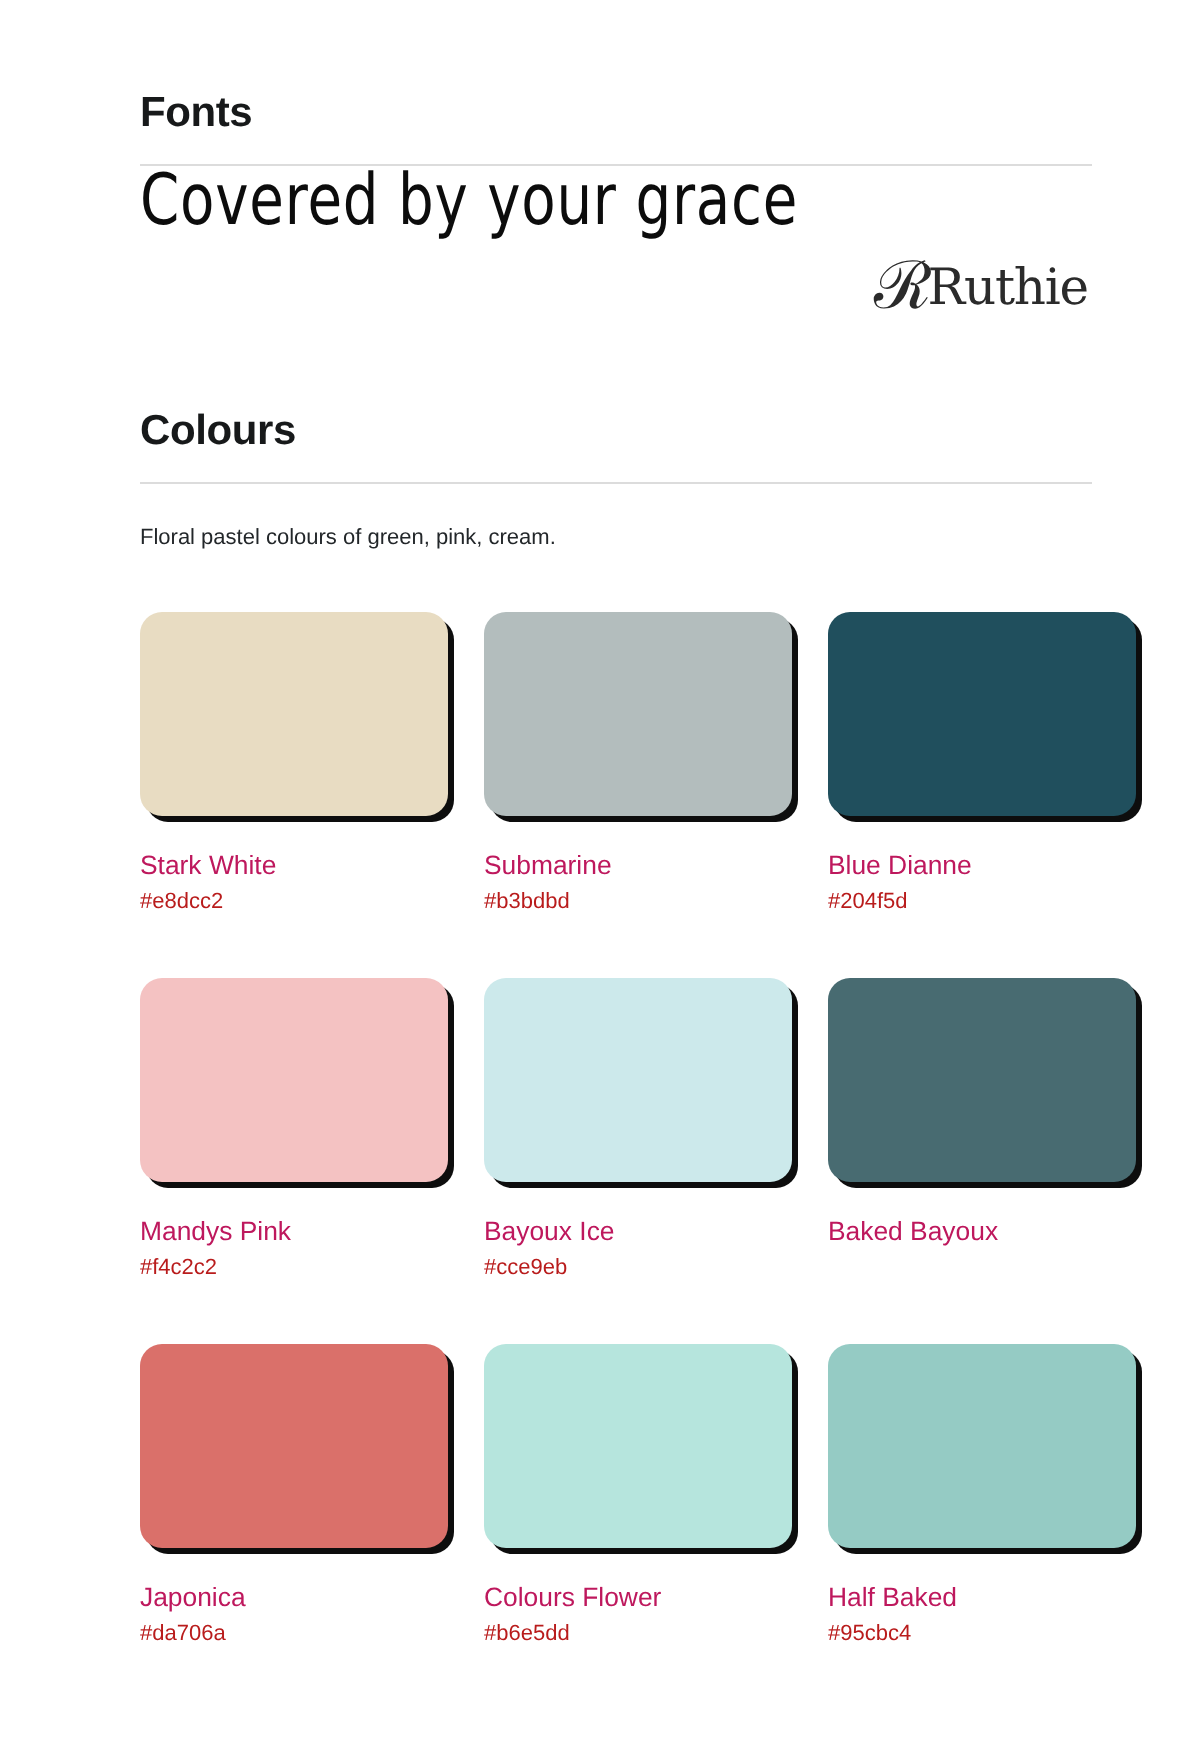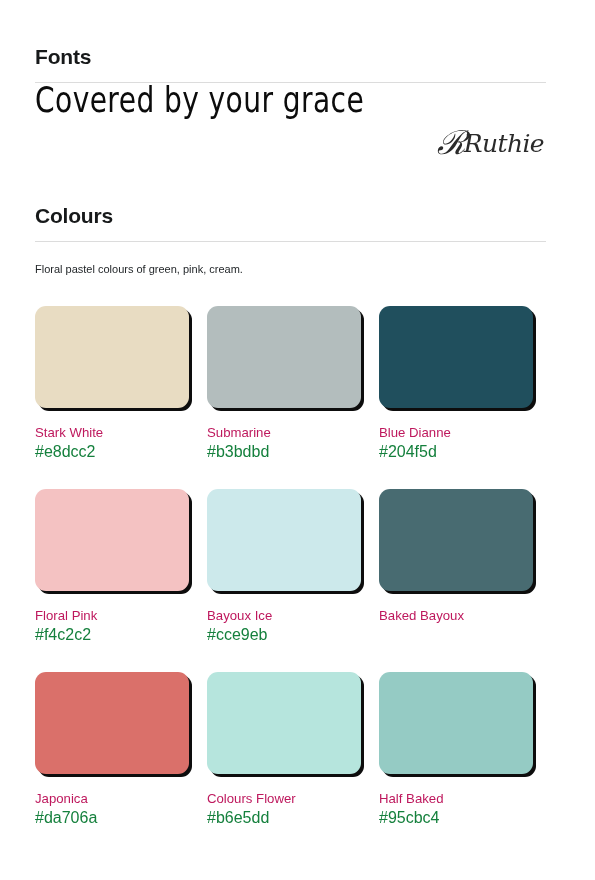--- a/index.html
+++ b/index.html
@@ -12,21 +12,21 @@
     width: 595px;
     height: 880px;
     font-family: "Liberation Sans", sans-serif;
     color: #222b2e;
     overflow: hidden;
   }
   .page {
     box-sizing: border-box;
     width: 595px;
     height: 880px;
-    padding: 44px 49px 0 35px;
+    padding: 44px 49px 0 70px;
     background: #ffffff;
   }
 
   
   .section-title {
     font-size: 21px;
     font-weight: bold;
     letter-spacing: -0.2px;
     color: #17191a;
     margin: 0;
@@ -55,21 +55,20 @@
     transform: scaleY(1.22) scaleX(0.97);
     transform-origin: left center;
     white-space: nowrap;
   }
   .signature {
     position: absolute;
     right: 2px;
     top: 50%;
     transform: translateY(-52%);
     font-family: "DejaVu Serif", serif;
-    font-style: italic;
     font-size: 25px;
     line-height: 26px;
     color: #2b2b2b;
     letter-spacing: -0.6px;
     white-space: nowrap;
   }
   .signature .sig-cap {
     font-size: 33px;
     line-height: 26px;
     position: relative;
@@ -102,23 +101,23 @@
     box-shadow: 3px 3px 0 0 #0d0d0d;
   }
   .swatch-name {
     font-size: 13.2px;
     line-height: 19px;
     color: #be185d;
     margin-top: 15px;
     white-space: nowrap;
   }
   .swatch-hex {
-    font-size: 16px;
+    font-size: 11px;
     line-height: 19px;
-    color: #15803d;
+    color: #b91c1c;
     white-space: nowrap;
   }
 </style>
 </head>
 <body>
 
 <div class="page">
 
   <section>
     <h2 class="section-title">Fonts</h2>
@@ -149,21 +148,21 @@
           <div class="swatch-name">Submarine</div>
           <div class="swatch-hex">#b3bdbd</div>
         </div>
         <div class="swatch-cell">
           <div class="swatch-chip" style="background: rgb(32, 79, 93); box-shadow: rgb(13, 13, 13) 3px 3px 0px 0px;"></div>
           <div class="swatch-name">Blue Dianne</div>
           <div class="swatch-hex">#204f5d</div>
         </div>
         <div class="swatch-cell">
           <div class="swatch-chip" style="background: rgb(244, 194, 194); box-shadow: rgb(13, 13, 13) 3px 3px 0px 0px;"></div>
-          <div class="swatch-name">Floral Pink</div>
+          <div class="swatch-name">Mandys Pink</div>
           <div class="swatch-hex">#f4c2c2</div>
         </div>
         <div class="swatch-cell">
           <div class="swatch-chip" style="background: rgb(204, 233, 235); box-shadow: rgb(13, 13, 13) 3px 3px 0px 0px;"></div>
           <div class="swatch-name">Bayoux Ice</div>
           <div class="swatch-hex">#cce9eb</div>
         </div>
         <div class="swatch-cell">
           <div class="swatch-chip" style="background: rgb(72, 107, 113); box-shadow: rgb(13, 13, 13) 3px 3px 0px 0px;"></div>
           <div class="swatch-name">Baked Bayoux</div>

